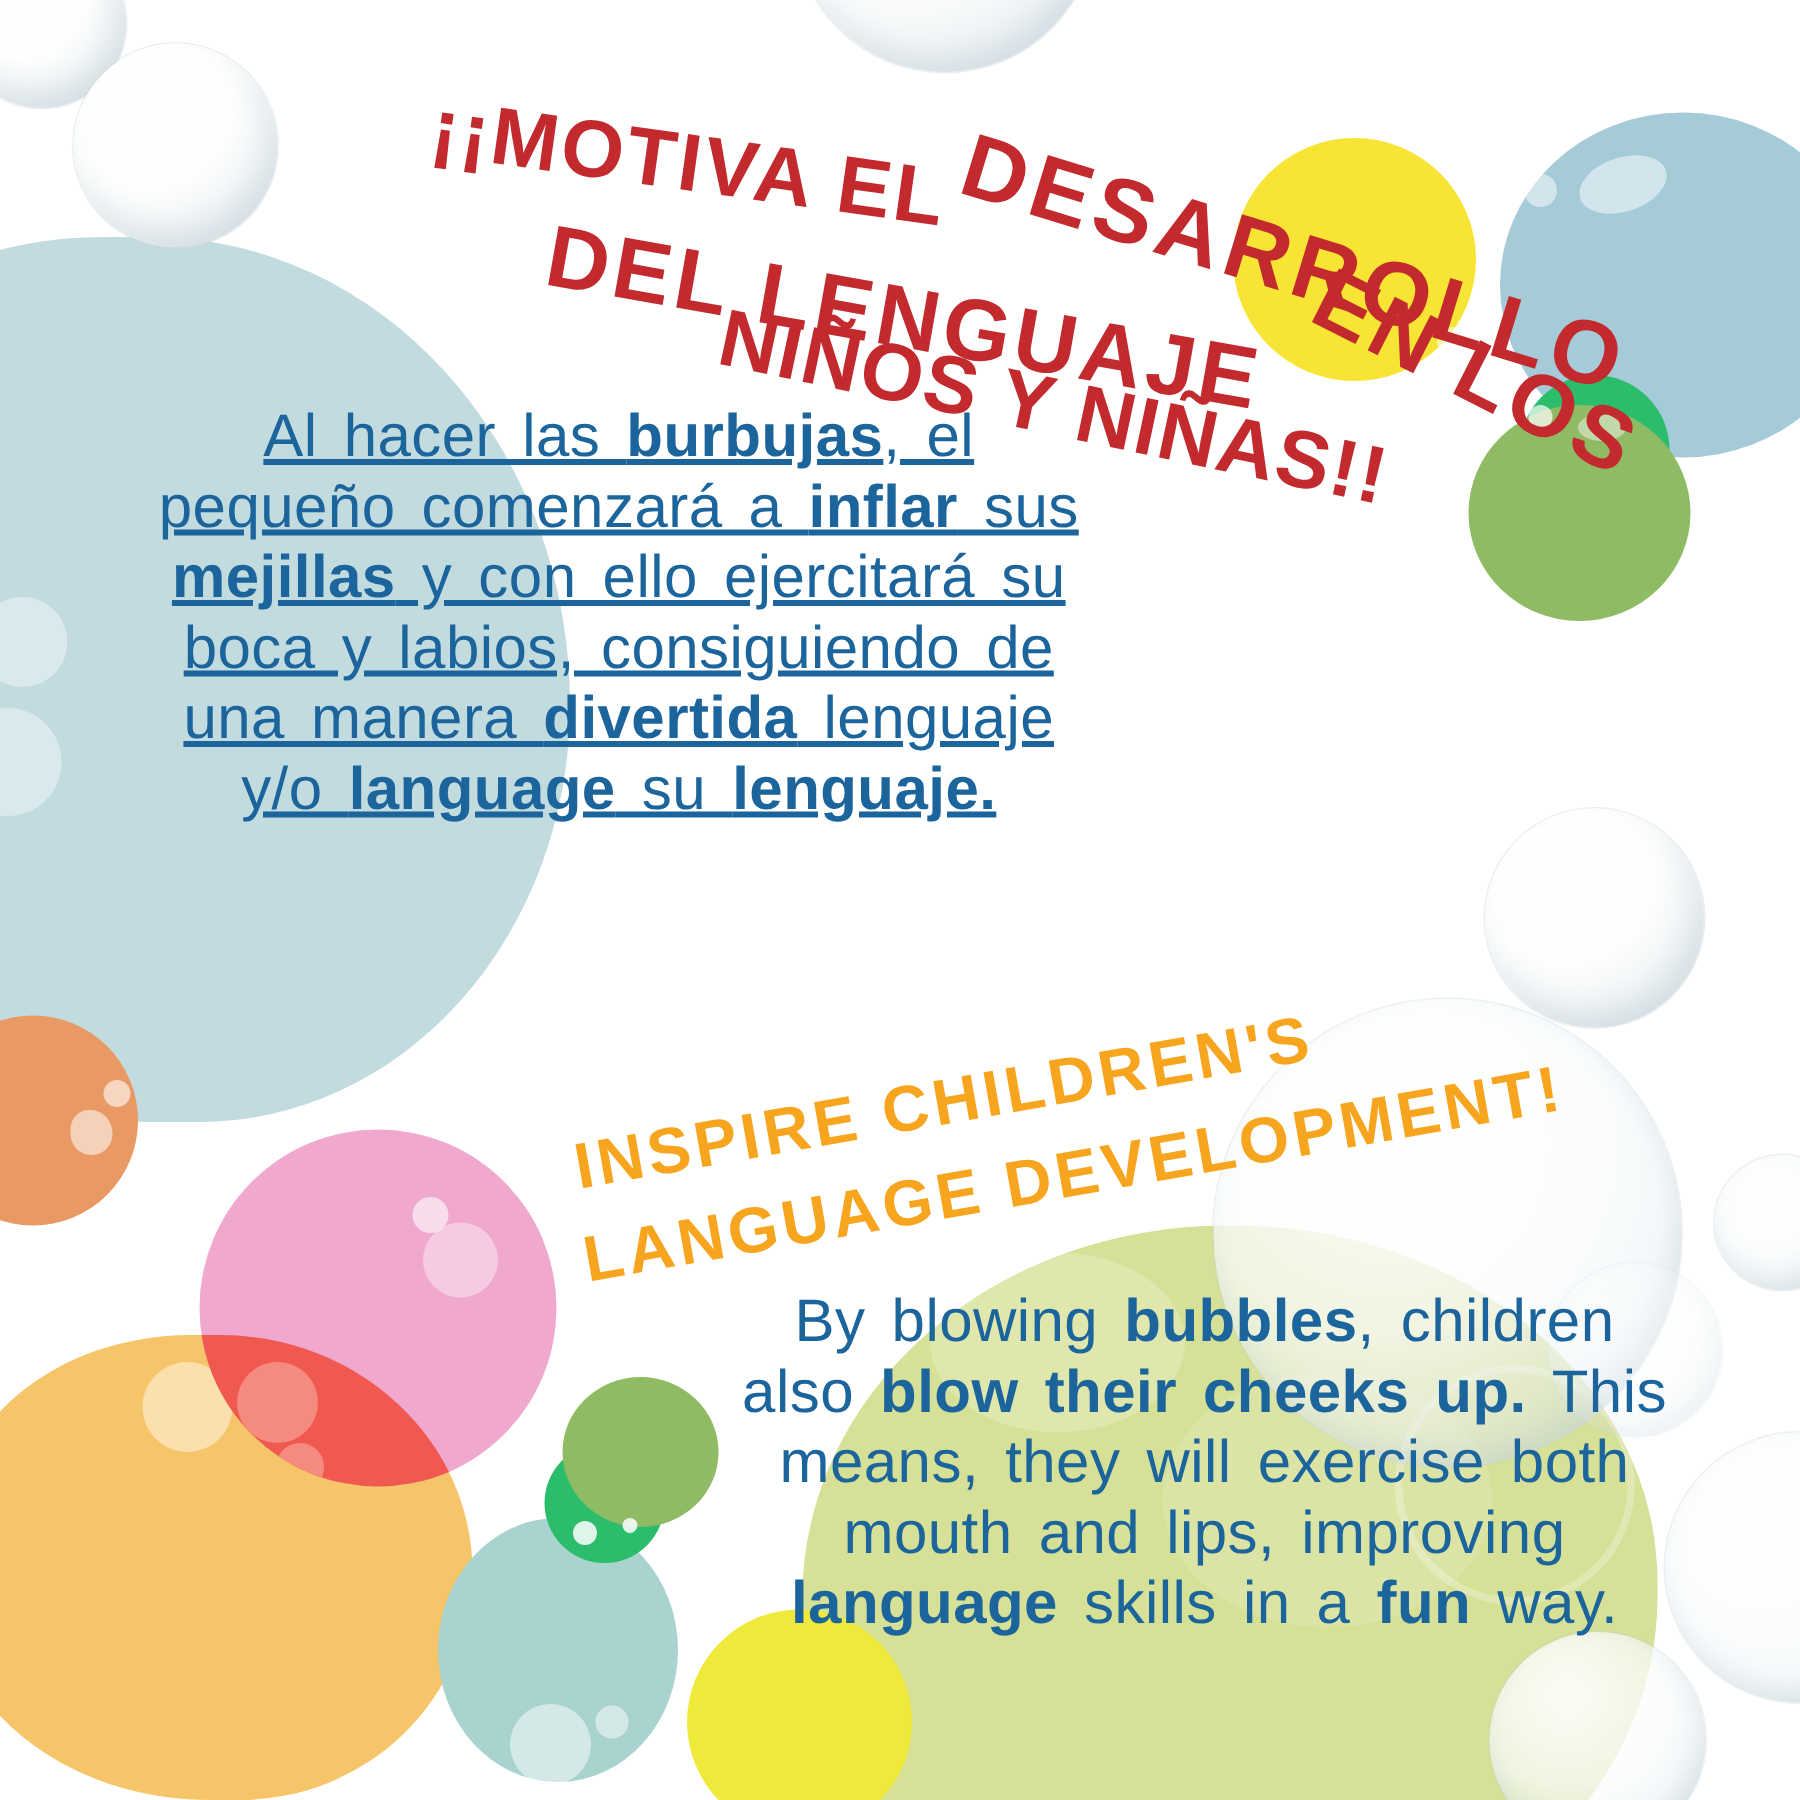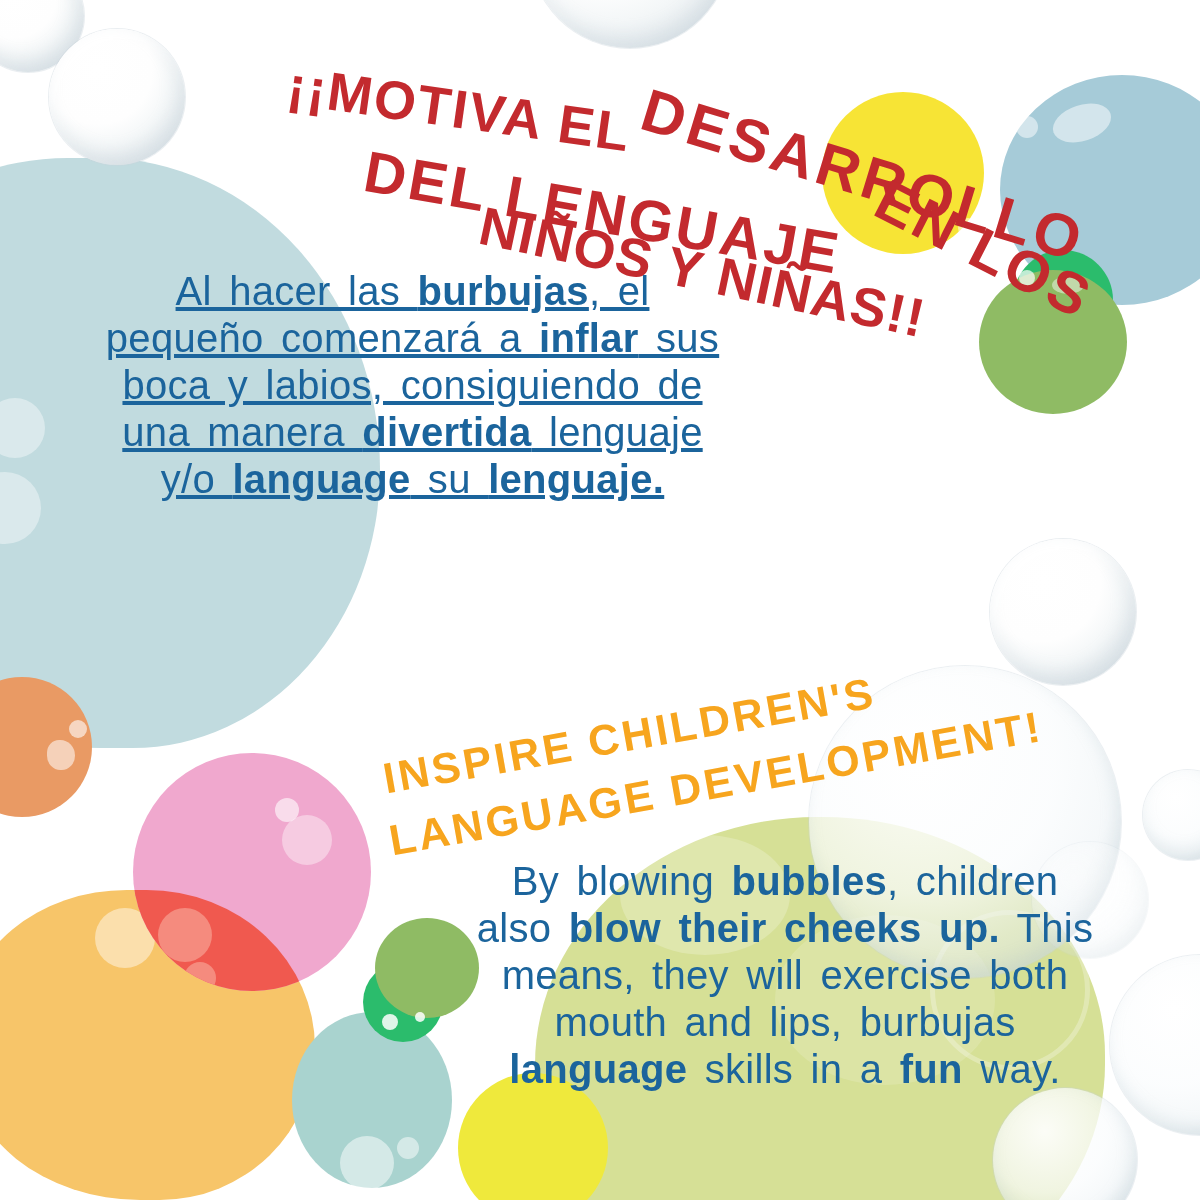--- a/index.html
+++ b/index.html
@@ -121,29 +121,30 @@
 
   <div class="hseg red" style="left:292px;top:58px;font-size:54px;letter-spacing:2px;transform:rotate(8deg);">¡¡MOTIVA EL</div>
   <div class="hseg red" style="left:652px;top:80px;font-size:60px;letter-spacing:4px;transform:rotate(17deg);">DESARROLLO</div>
   <div class="hseg red" style="left:370px;top:142px;font-size:58px;letter-spacing:3px;transform:rotate(10deg);">DEL LENGUAJE</div>
   <div class="hseg red" style="left:893px;top:170px;font-size:58px;letter-spacing:3px;transform:rotate(27deg);">EN LOS</div>
   <div class="hseg red" style="left:486px;top:198px;font-size:54px;letter-spacing:1px;transform:rotate(12deg);">NIÑOS Y NIÑAS!!</div>
 
   <div class="para" style="left:40px;top:268px;width:745px;text-decoration:underline;">
     <div class="line"><span>Al hacer las </span><span class="b">burbujas</span><span>, el</span></div>
     <div class="line"><span>pequeño comenzará a </span><span class="b">inflar</span><span> sus</span></div>
+    <div class="line"><span class="b">mejillas</span><span> y con ello ejercitará su</span></div>
     <div class="line"><span>boca y labios, consiguiendo de</span></div>
     <div class="line"><span>una manera </span><span class="b">divertida</span><span> lenguaje</span></div>
     <div class="line"><span>y/o </span><span class="b">language</span><span> su </span><span class="b">lenguaje.</span></div>
   </div>
 
   <div class="hseg orange" style="left:380px;top:758px;font-size:43px;transform:rotate(-10deg);">INSPIRE CHILDREN'S</div>
   <div class="hseg orange" style="left:386px;top:820px;font-size:43px;transform:rotate(-10deg);">LANGUAGE DEVELOPMENT!</div>
 
-  <div class="para" style="left:420px;top:858px;width:730px;">
+  <div class="para" style="left:438px;top:858px;width:730px;">
     <div class="line"><span>By blowing </span><span class="b">bubbles</span><span>, children</span></div>
     <div class="line"><span>also </span><span class="b">blow their cheeks up.</span><span> This</span></div>
     <div class="line"><span>means, they will exercise both</span></div>
-    <div class="line"><span>mouth and lips, burbujas</span></div>
+    <div class="line"><span>mouth and lips, improving</span></div>
     <div class="line"><span class="b">language</span><span> skills in a </span><span class="b">fun</span><span> way.</span></div>
   </div>
 
 </div>
 
 </body></html>

